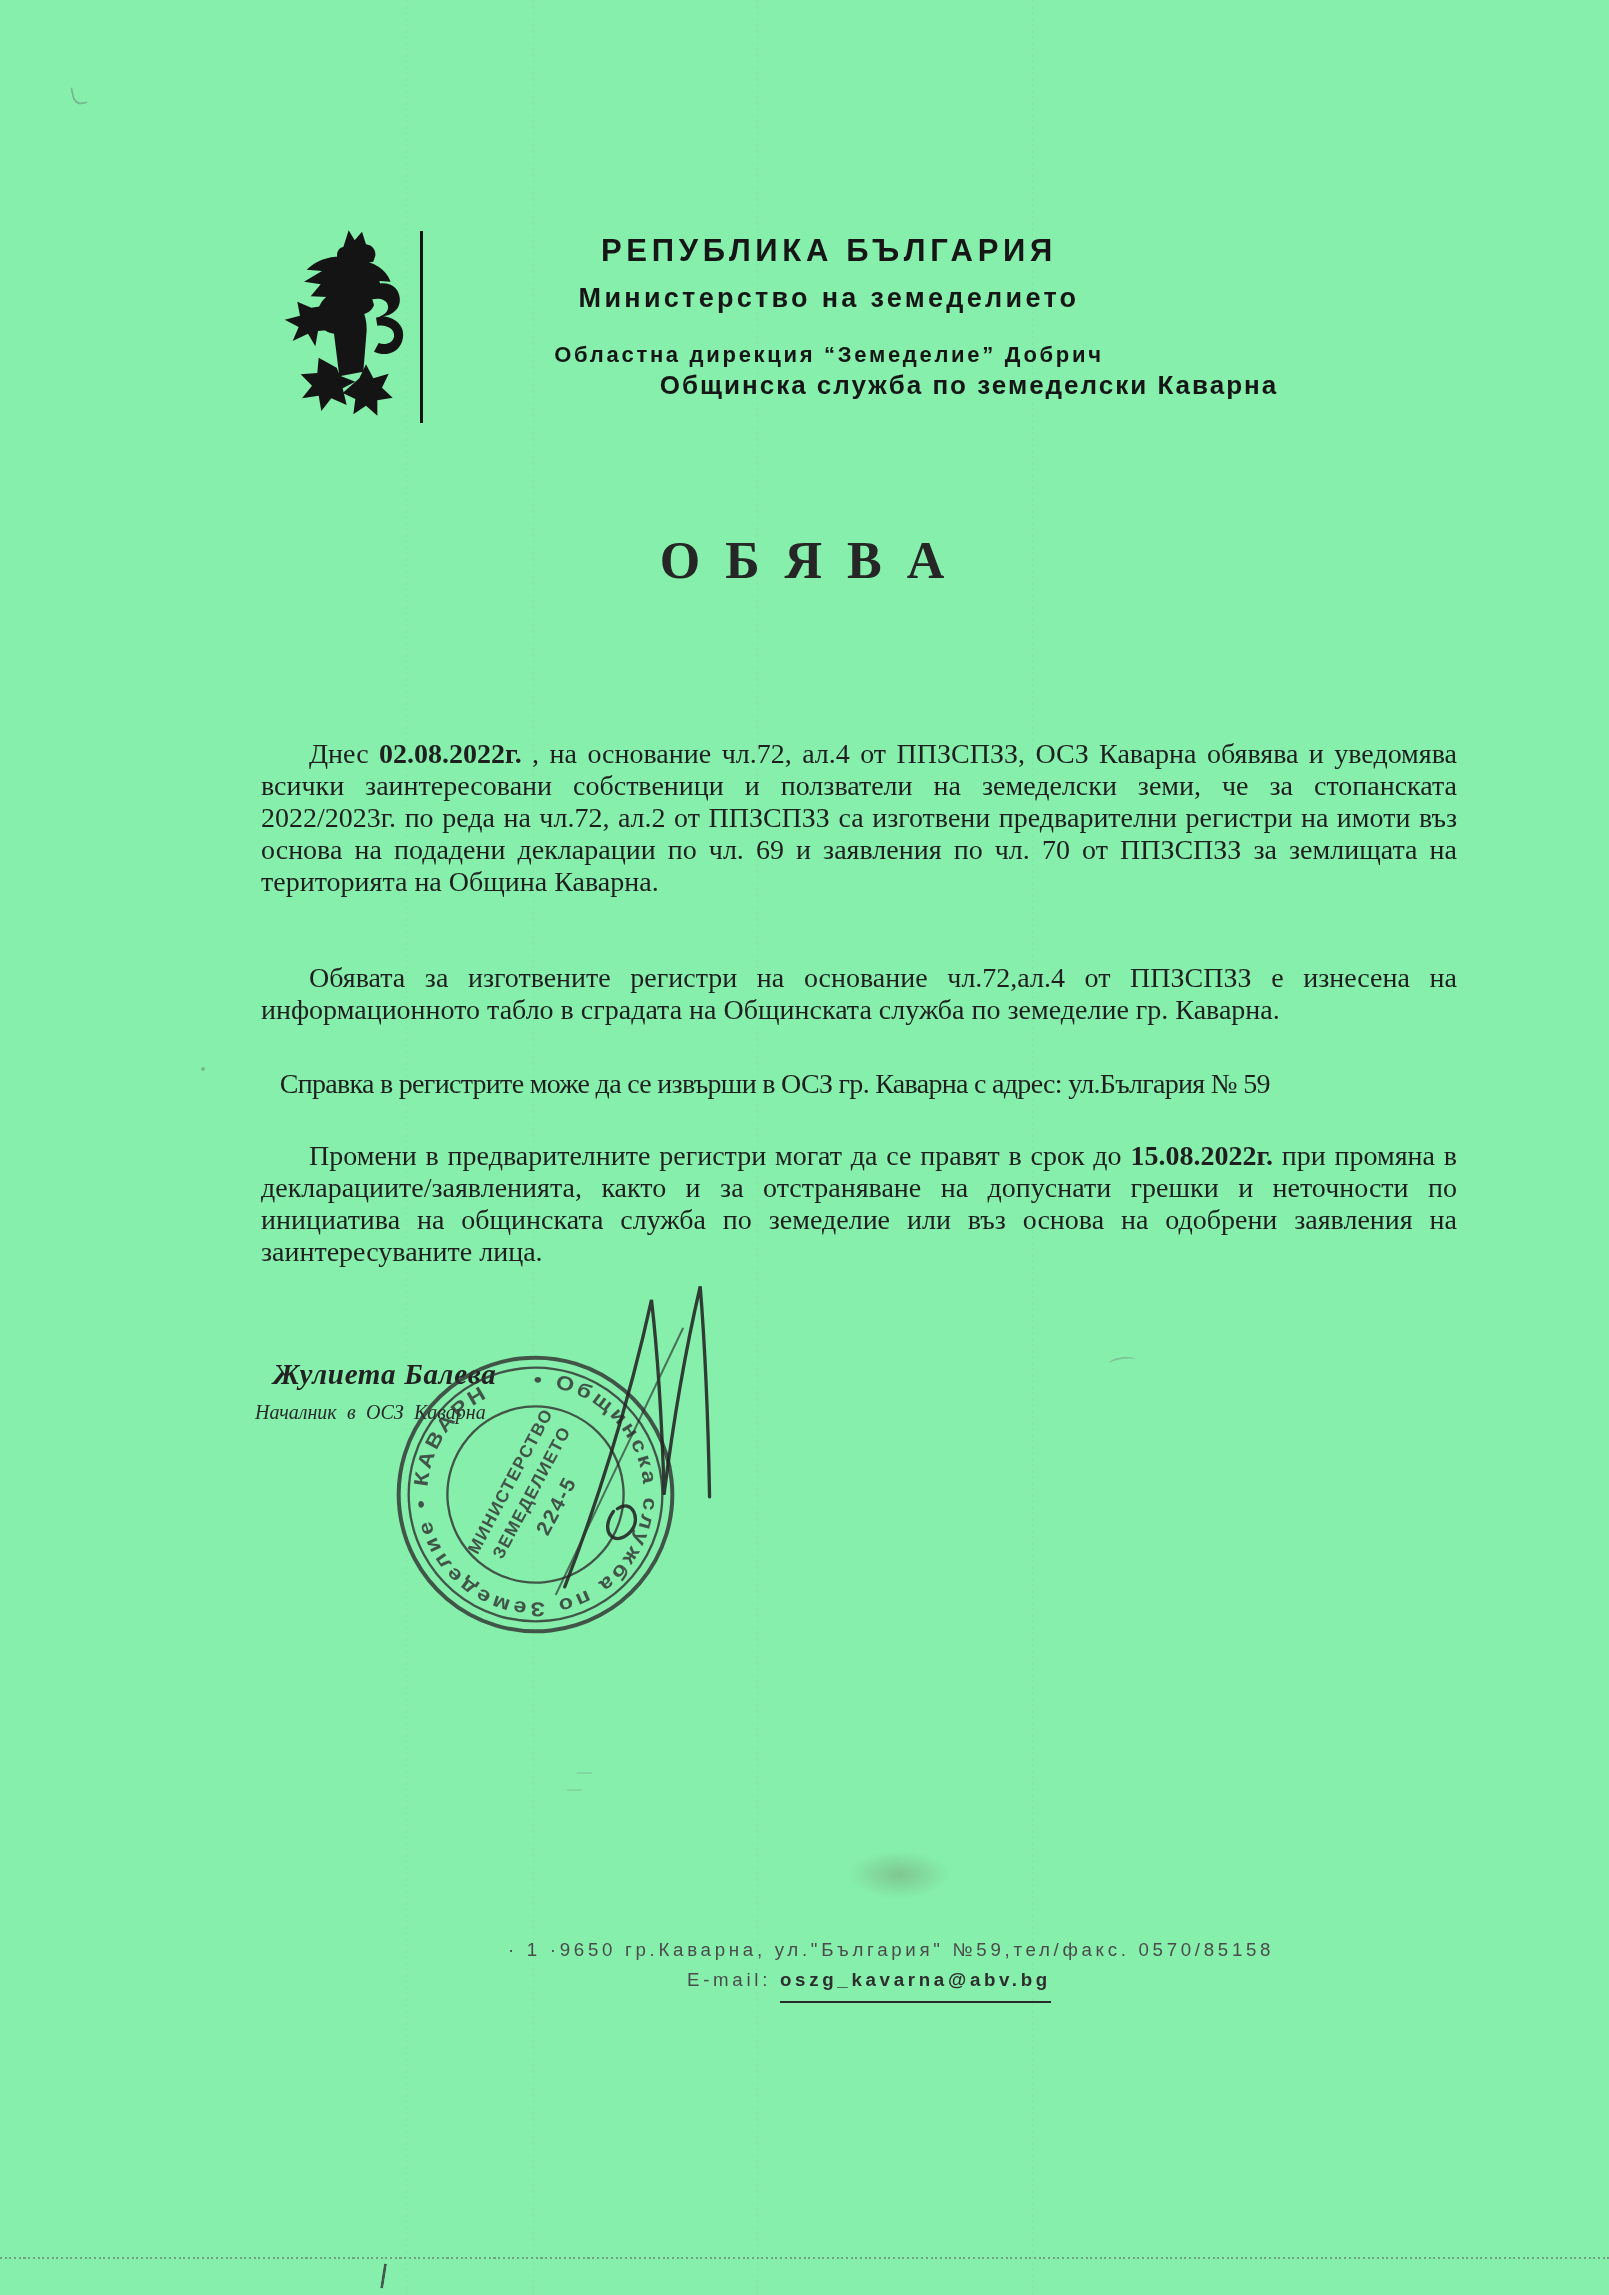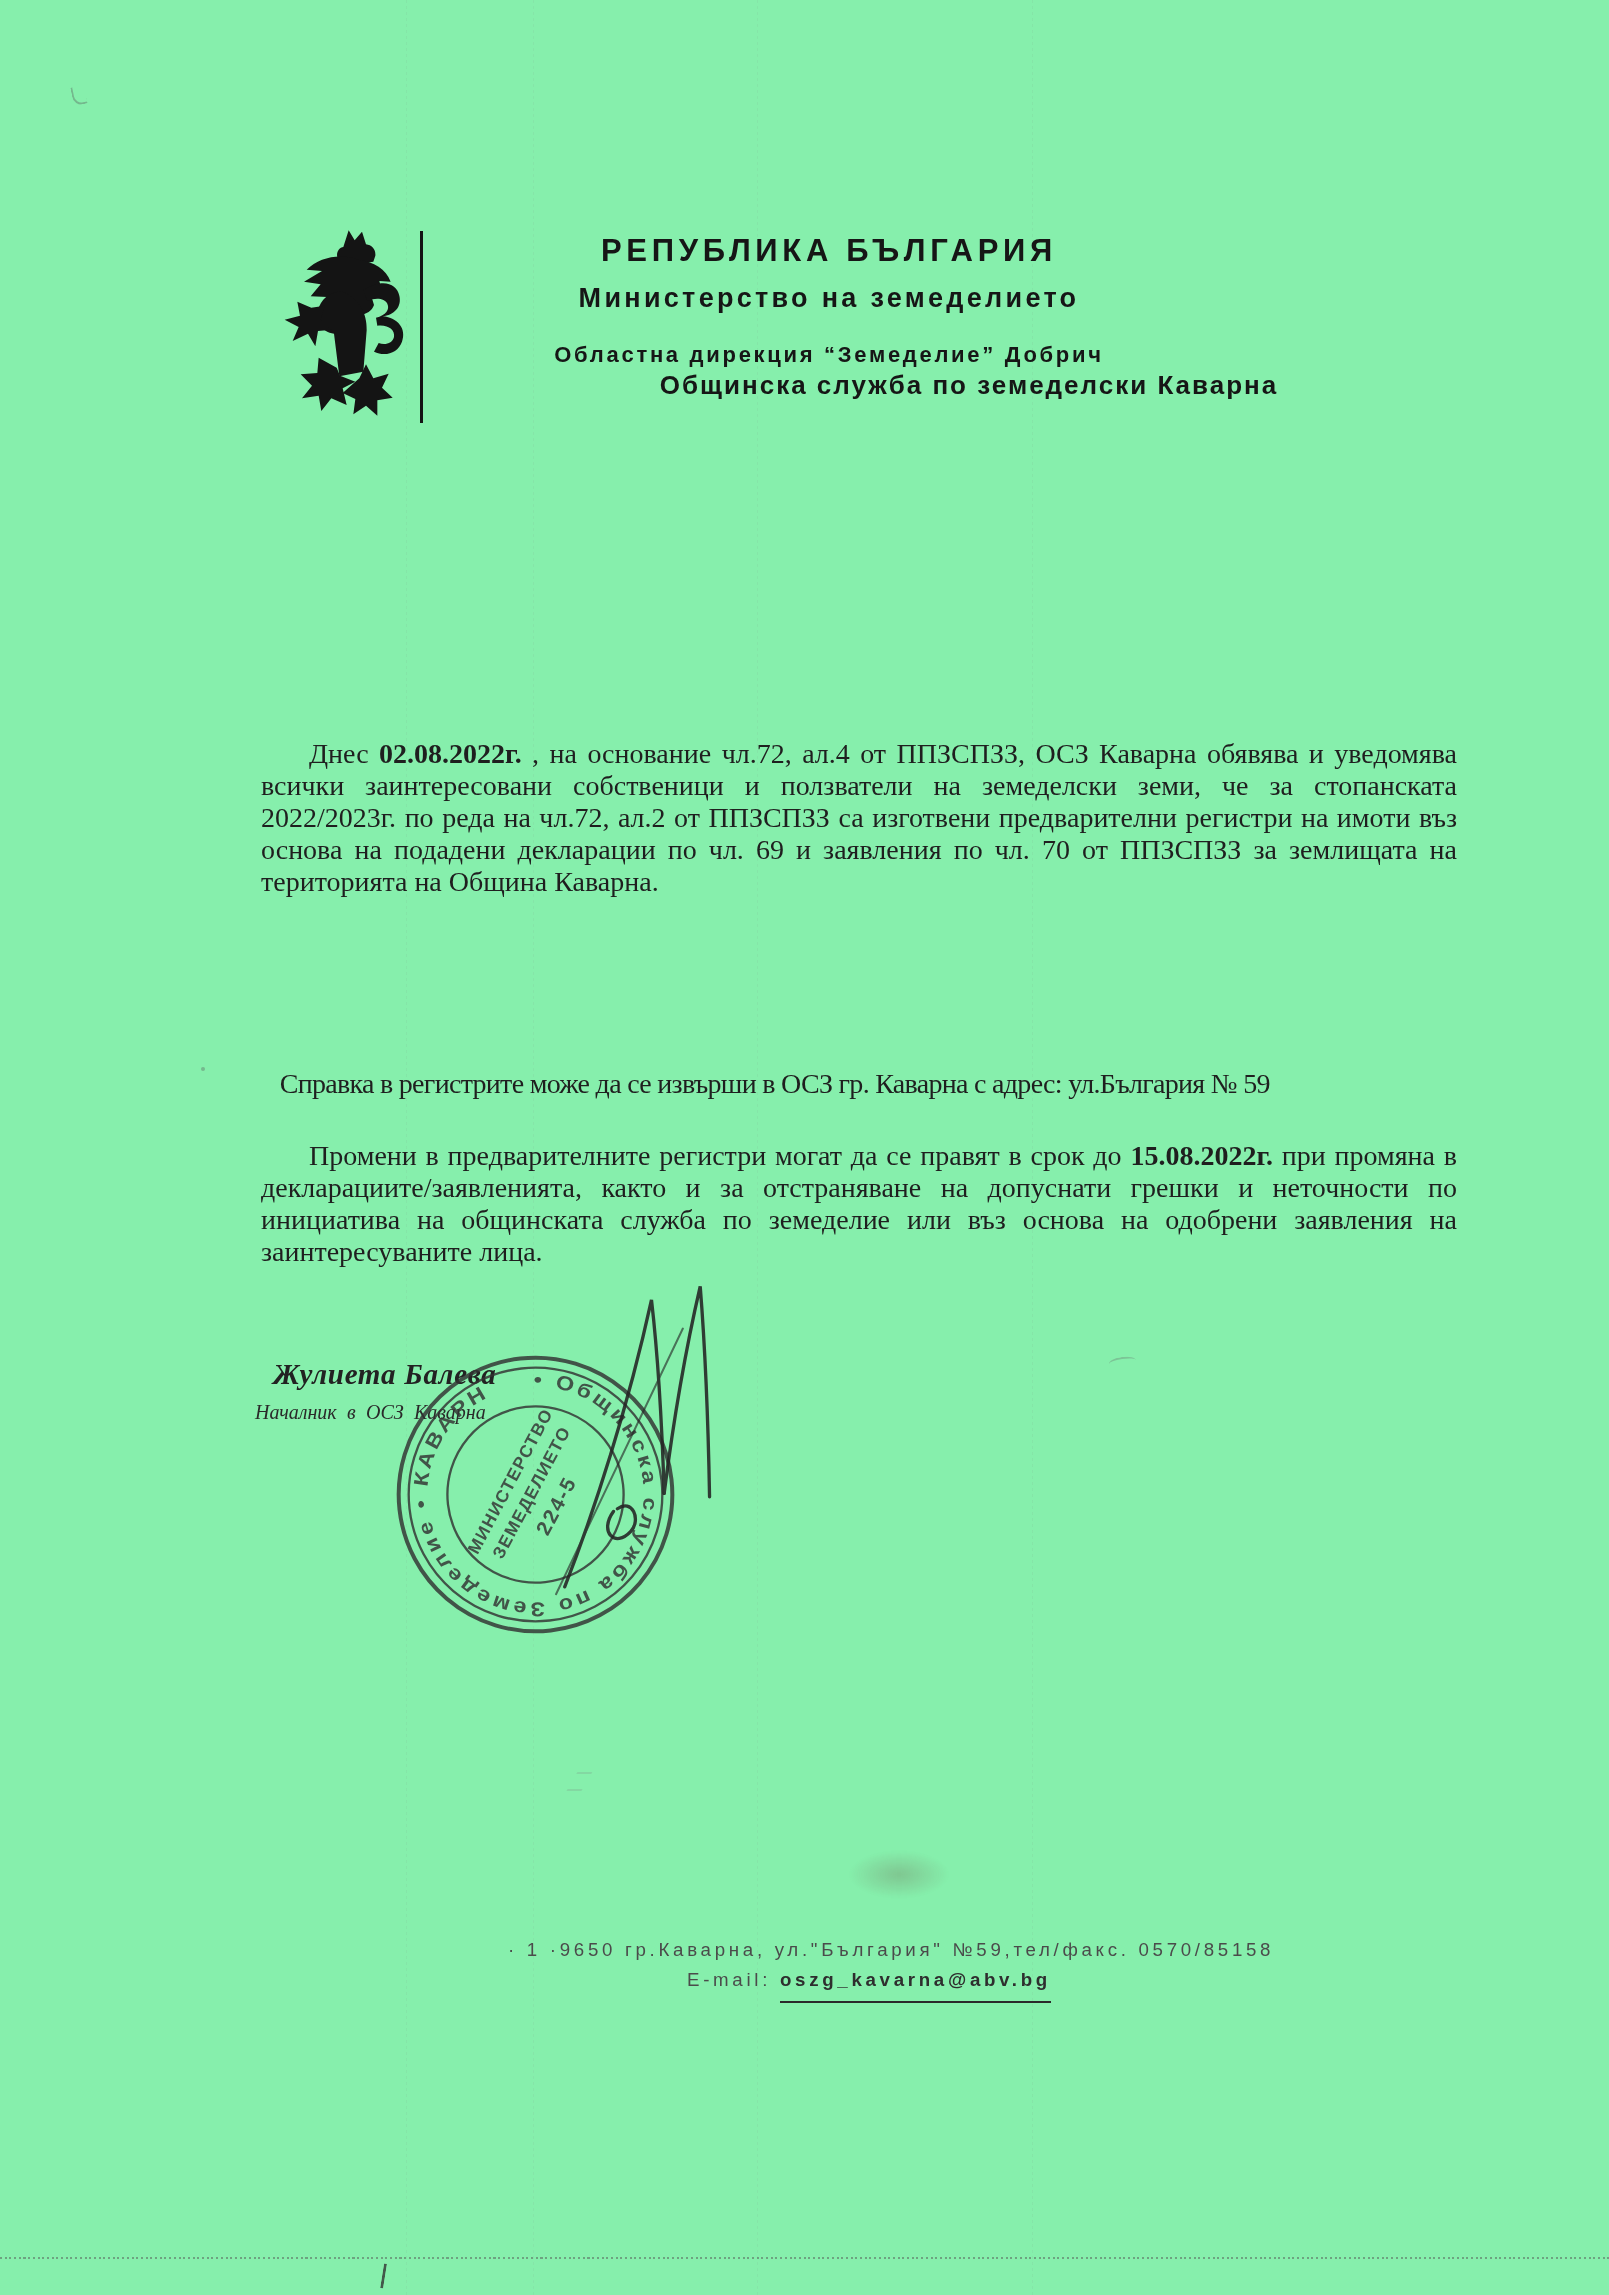--- a/index.html
+++ b/index.html
@@ -106,22 +106,24 @@
   </svg>
   <div class="logo-divider"></div>
 
   <div class="letterhead">
     <div class="lh-line lh1">РЕПУБЛИКА БЪЛГАРИЯ</div>
     <div class="lh-line lh2">Министерство на земеделието</div>
     <div class="lh-line lh3">Областна дирекция “Земеделие” Добрич</div>
     <div class="lh-line lh4">Общинска служба по земеделски Каварна</div>
   </div>
 
+  <div class="doc-title">О Б Я В А</div>
 
   <p class="para p1"><span>Днес </span><span class="b">02.08.2022г.</span><span> , на основание чл.72, ал.4 от ППЗСПЗЗ, ОСЗ Каварна обявява и уведомява всички заинтересовани собственици и ползватели на земеделски земи, че за стопанската 2022/2023г. по реда на чл.72, ал.2 от ППЗСПЗЗ са изготвени предварителни регистри на имоти въз основа на подадени декларации по чл. 69 и заявления по чл. 70 от ППЗСПЗЗ за землищата на територията на Община Каварна.</span></p>
+  <p class="para p2"><span>Обявата за изготвените регистри на основание чл.72,ал.4 от ППЗСПЗЗ е изнесена на информационното табло в сградата на Общинската служба по земеделие гр. Каварна.</span></p>
   <p class="para p3"><span>Справка в регистрите може да се извърши в ОСЗ  гр. Каварна с адрес: ул.България № 59</span></p>
   <p class="para p4"><span>Промени в предварителните регистри могат да се правят в срок до </span><span class="b">15.08.2022г.</span><span> при промяна в декларациите/заявленията, както и за отстраняване на допуснати грешки и неточности по инициатива на общинската служба по земеделие или въз основа на одобрени заявления на заинтересуваните лица.</span></p>
 
   <div class="sig-name">Жулиета Балева</div>
   <div class="sig-role">Началник в ОСЗ Каварна</div>
 
   <svg class="stamp" viewBox="-236 -236 472 472" aria-hidden="true">
     <g transform="rotate(-28)" fill="none" stroke="#333">
       <circle r="205" stroke-width="6"></circle>
       <circle r="190" stroke-width="3.5"></circle>

